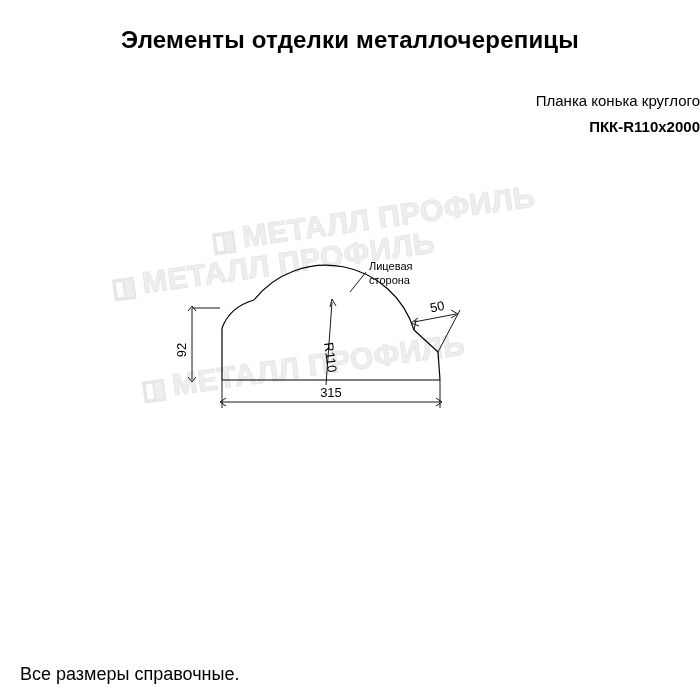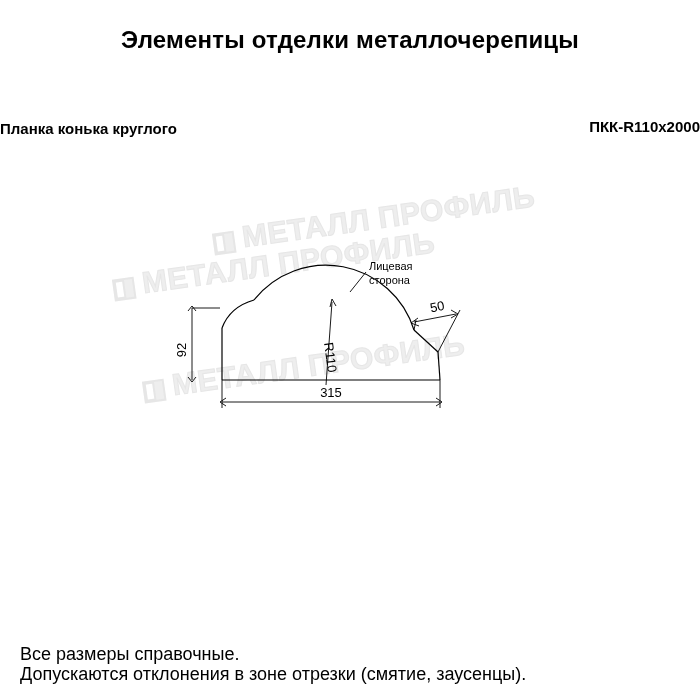--- a/index.html
+++ b/index.html
@@ -29,24 +29,23 @@
     text-align: center;
     font-size: 24px;
     font-weight: bold;
     letter-spacing: 0.2px;
   }
   .subtitle1 {
     position: absolute;
     top: 92px;
     left: 0;
     width: 700px;
-    text-align: left;
+    text-align: right;
     font-size: 15px;
-    font-weight: bold;
-    margin-top: 28px;
+    font-weight: normal;
   }
   .subtitle2 {
     position: absolute;
     top: 118px;
     left: 0;
     width: 700px;
     text-align: right;
     font-size: 15px;
     font-weight: bold;
   }
@@ -179,16 +178,15 @@
         <path d="M 310 150 L 312 140"></path>
         <path d="M 334 172 L 356 130"></path>
       </g>
       <text class="dim-txt" x="334" y="131" text-anchor="middle" transform="rotate(-11 334 131)">50</text>
 
     </svg>
   </div>
 
   <div class="notes">
     <span class="note-line">Все размеры справочные.</span>
-    <span class="note-line">Допускаются отклонения в зоне отрезки (смятие, заусенцы).</span>
   </div>
 
 </div>
 
 </body></html>

